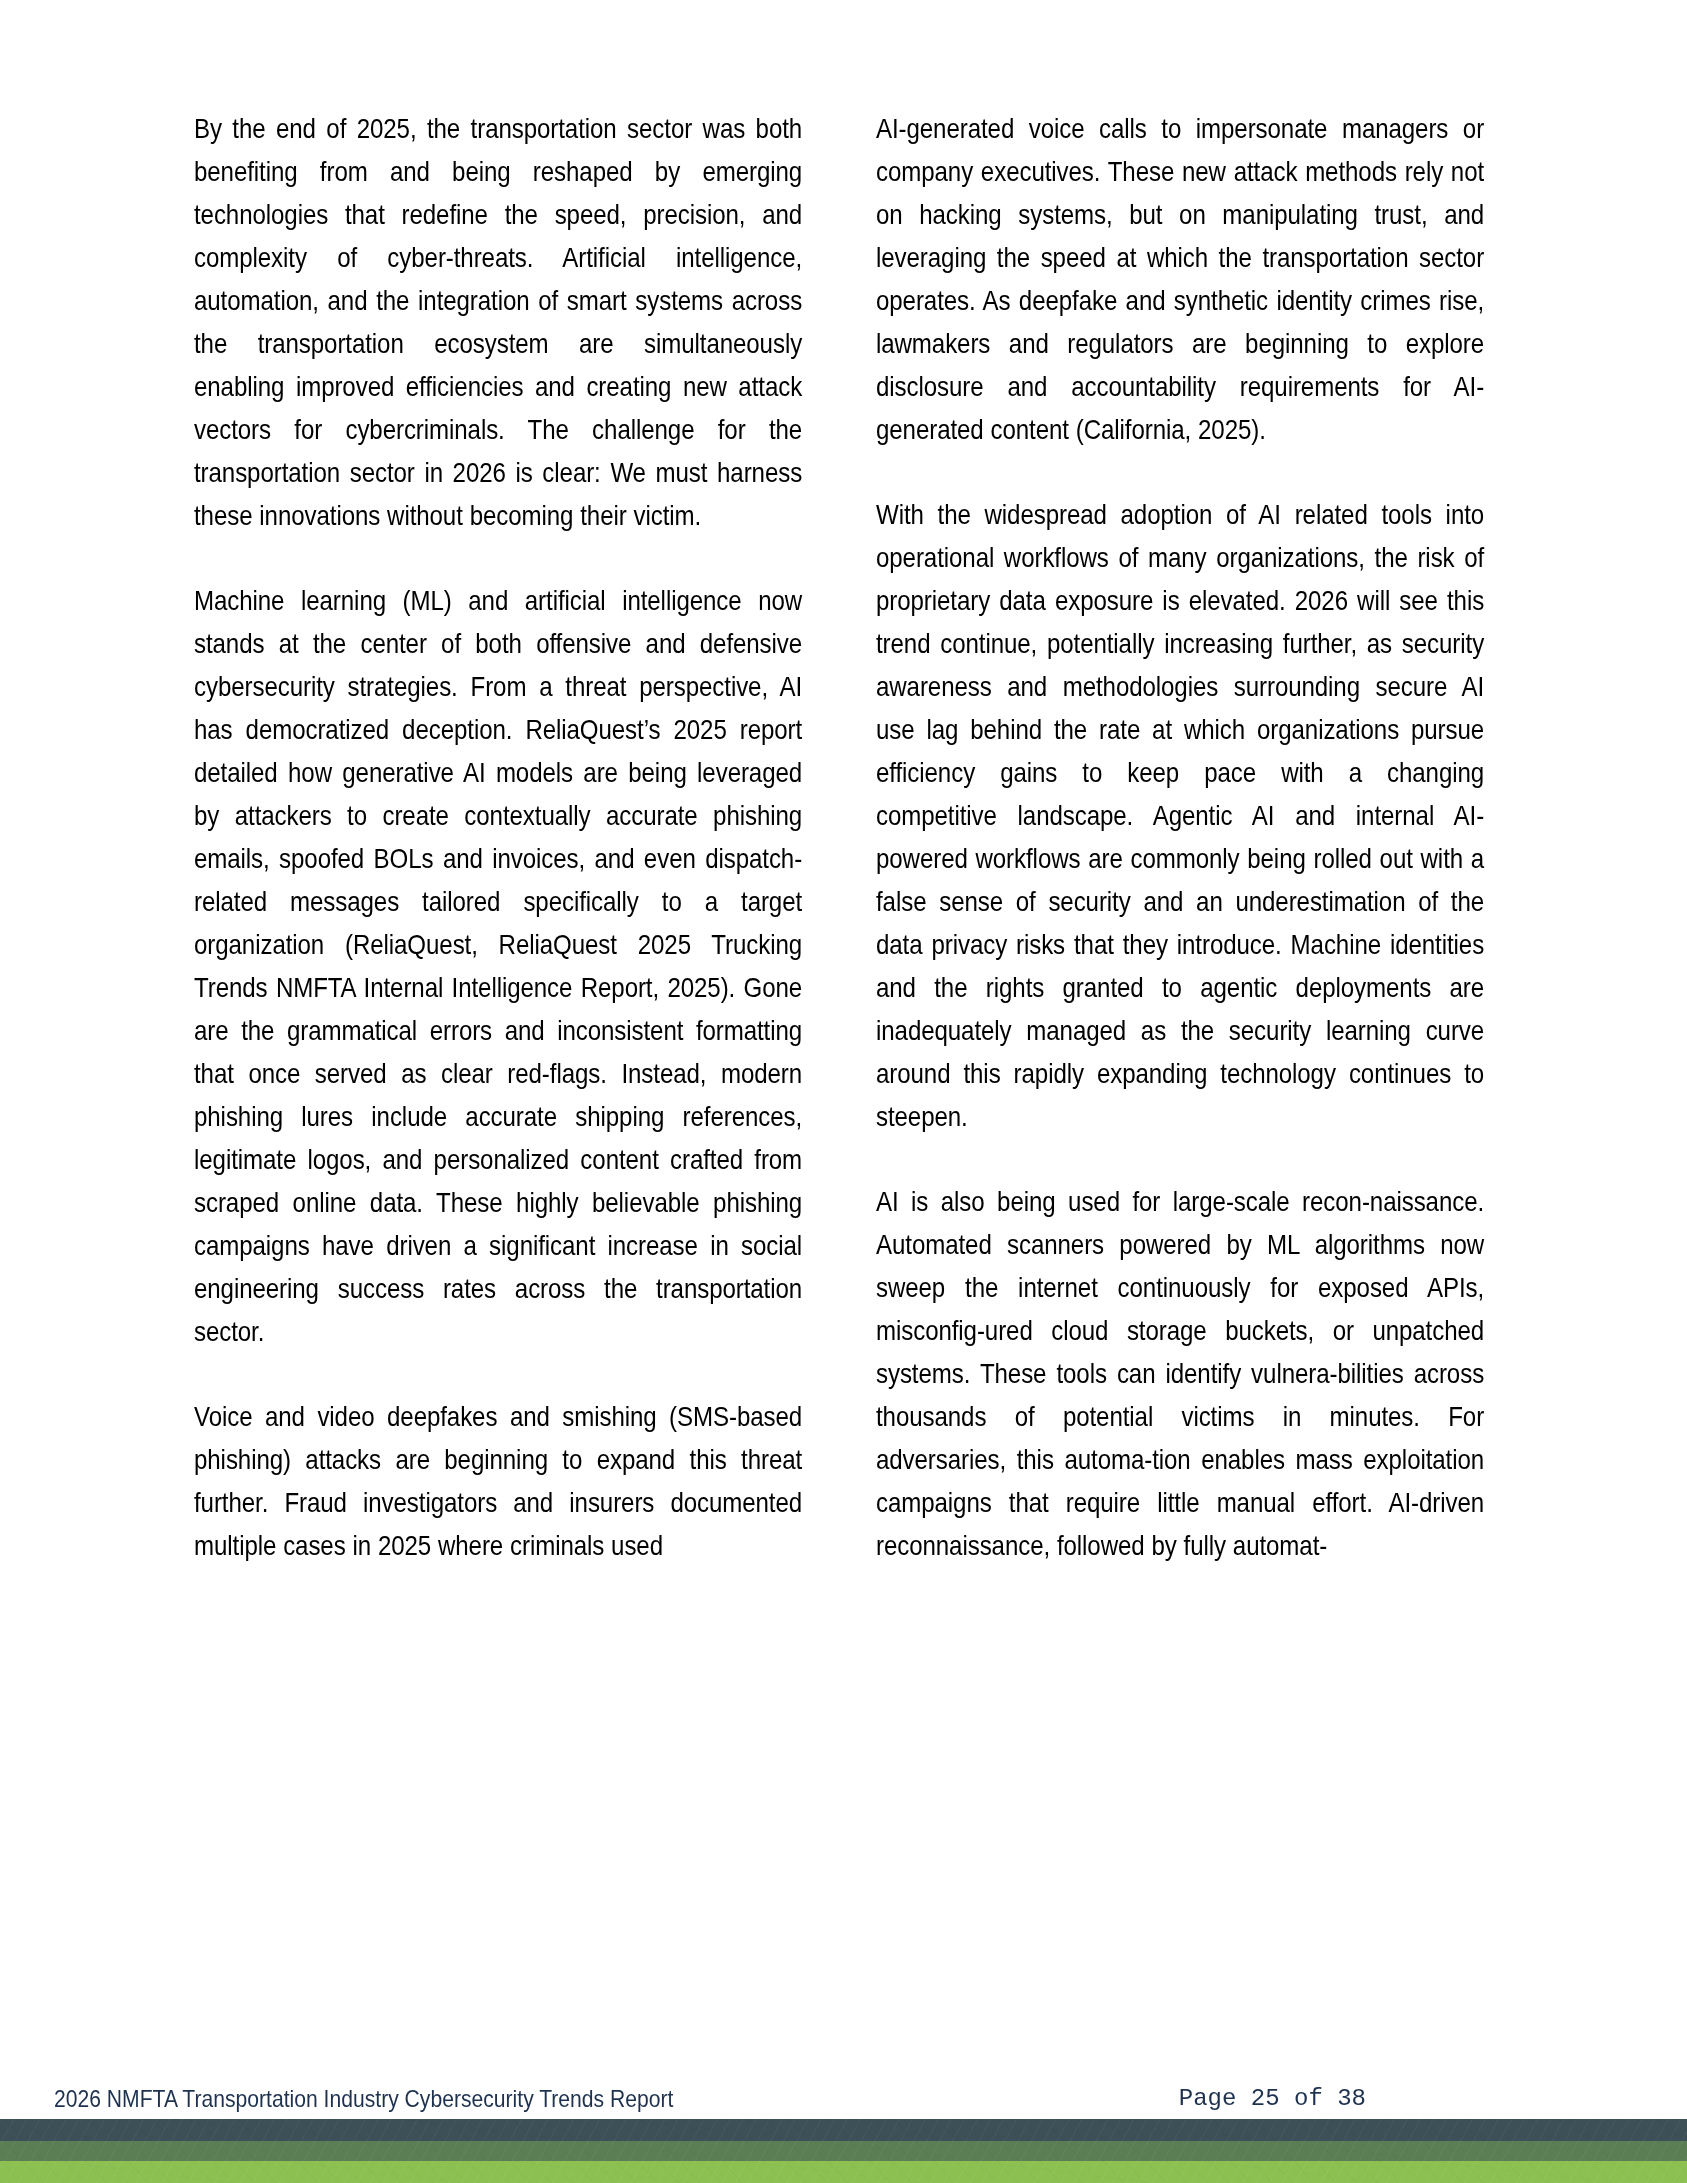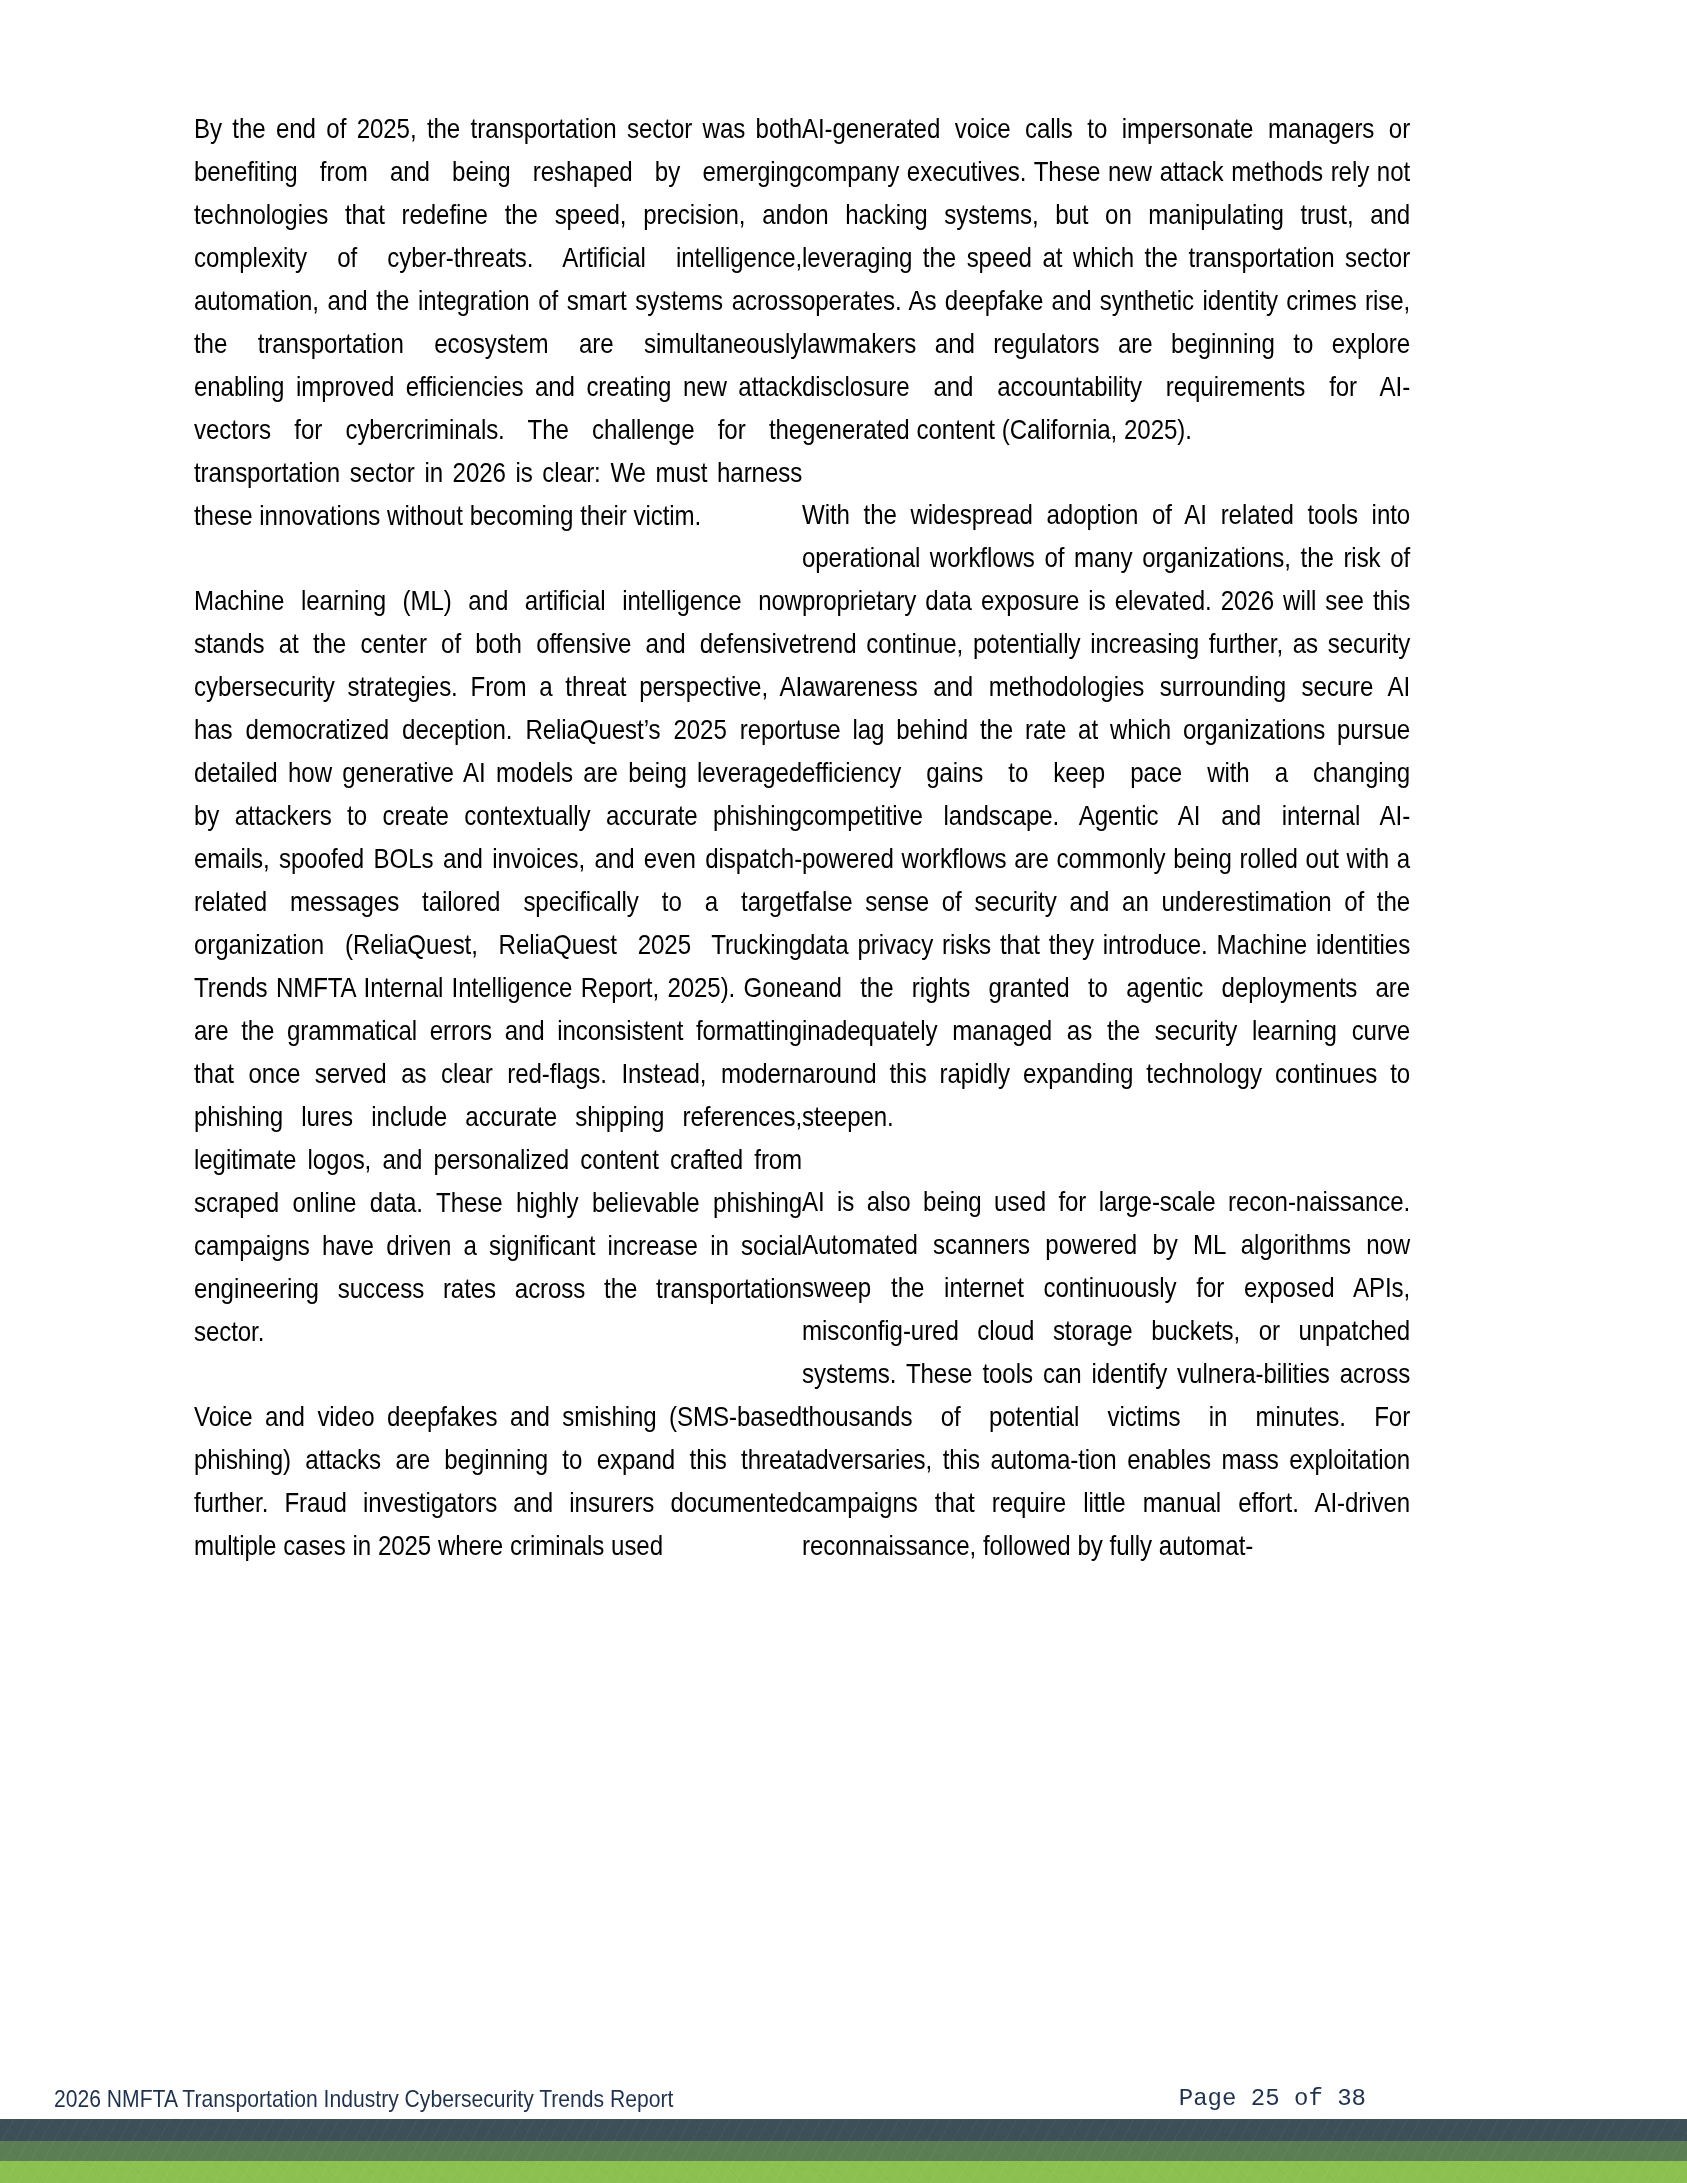--- a/index.html
+++ b/index.html
@@ -25,20 +25,21 @@
     overflow: hidden;
   }
 
   
   .content {
     position: absolute;
     top: 107px;
     left: 194px;
     width: 1290px;
     display: flex;
+    gap: 74px;
     align-items: flex-start;
   }
   .column {
     width: 608px;
     flex: 0 0 608px;
   }
 
   .para {
     margin: 0 0 42px 0;
     font-size: 28px;

